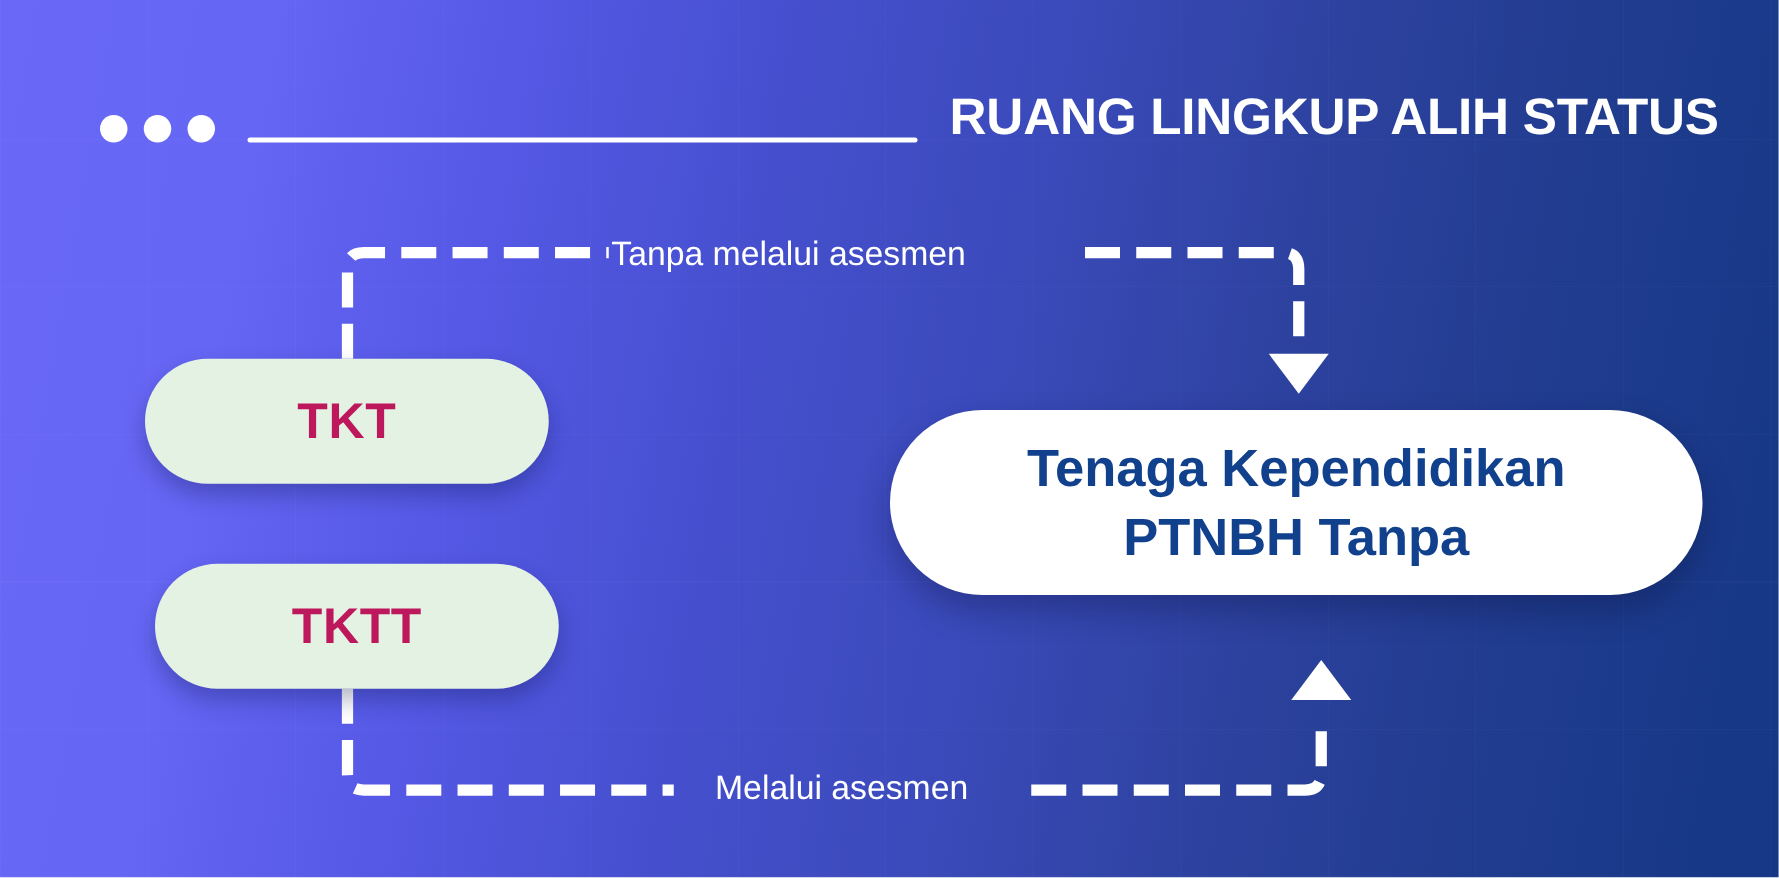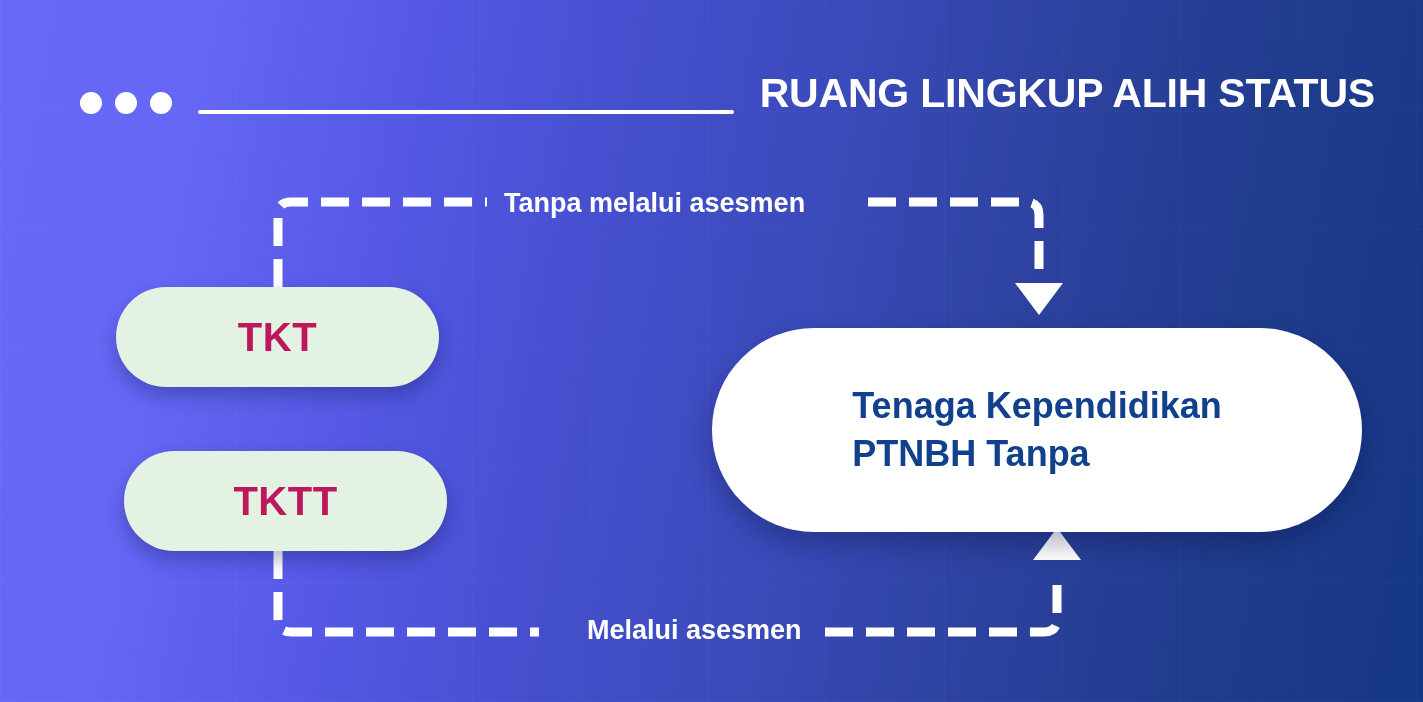--- a/index.html
+++ b/index.html
@@ -121,44 +121,44 @@
     height: 100px;
     font-size: 40px;
   }
 
   
   #card-target {
     position: absolute;
     left: 712px;
     top: 328px;
     width: 650px;
-    height: 204px;
+    height: 148px;
     display: flex;
     align-items: center;
     justify-content: center;
+    text-align: center;
     background: #ffffff;
     border-radius: 102px;
     box-shadow: 0 12px 26px rgba(8, 16, 60, 0.32);
     color: #11418d;
-    font-size: 36px;
+    font-size: 42px;
     font-weight: 700;
     line-height: 1.32;
     padding: 0 42px;
     box-sizing: border-box;
   }
 
   
   .edge-label {
     position: absolute;
     color: #ffffff;
     font-size: 27px;
-    font-weight: 700;
+    font-weight: 400;
     white-space: nowrap;
     line-height: 1;
-    margin-left: 15px;
   }
   #label-top {
     left: 489px;
     top: 190px;
   }
   #label-bottom {
     left: 572px;
     top: 617px;
   }
 </style>

